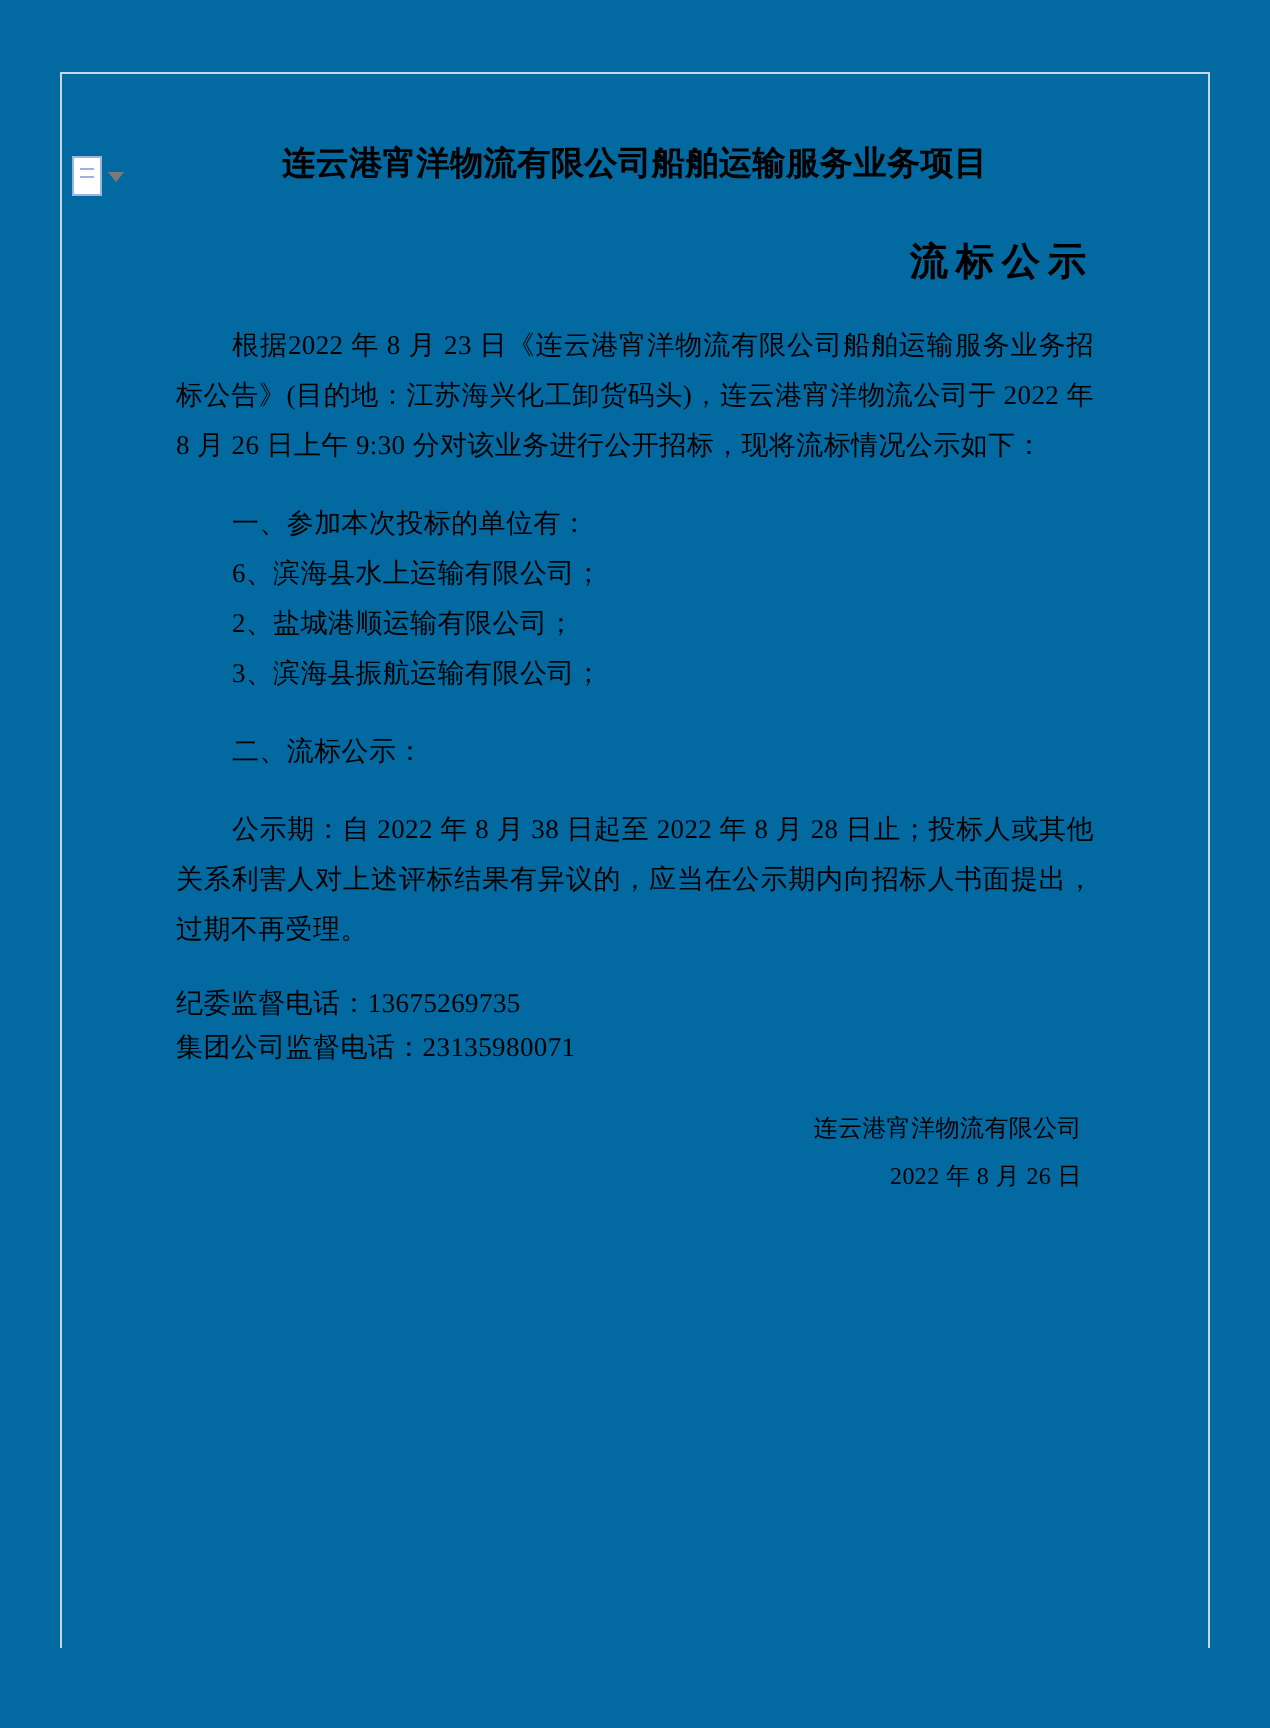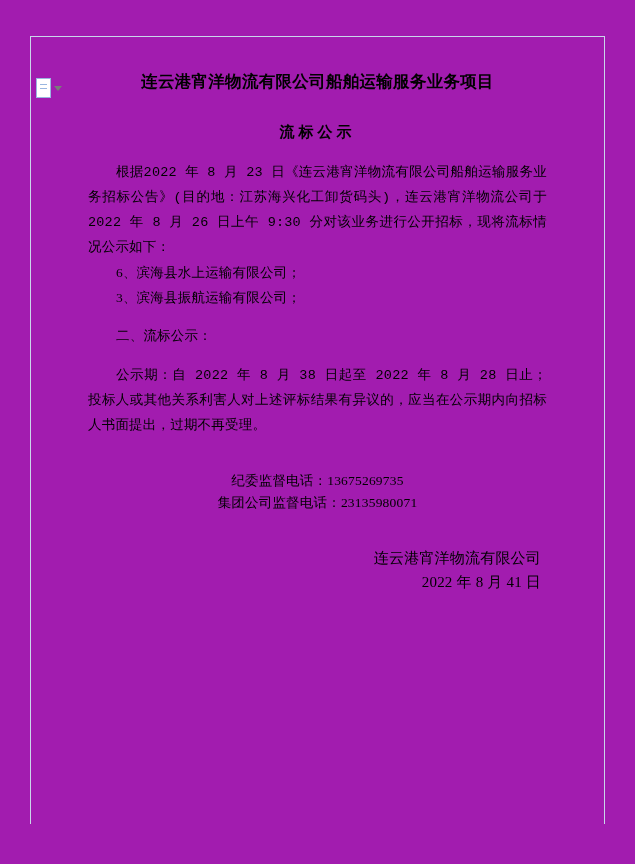--- a/index.html
+++ b/index.html
@@ -10,21 +10,21 @@
     width: 635px;
     height: 864px;
     background: #ffffff;
     font-family: "Liberation Serif", "DejaVu Serif", serif;
     overflow: hidden;
   }
   .page {
     position: relative;
     width: 635px;
     height: 864px;
-    background: #a21caf;
+    background: #0369a1;
     box-sizing: border-box;
   }
   .page-border-top {
     position: absolute;
     left: 30px;
     right: 30px;
     top: 36px;
     height: 0;
     border-top: 1px solid #c9d6ea;
   }
@@ -86,62 +86,60 @@
   }
   .title {
     text-align: center;
     font-size: 16.5px;
     font-weight: bold;
     letter-spacing: 0.3px;
     line-height: 28px;
     color: #000000;
   }
   .subtitle {
-    text-align: center;
-    font-size: 15px;
+    text-align: right;
+    font-size: 19px;
     font-weight: bold;
     letter-spacing: 4px;
     line-height: 28px;
     margin-top: 22px;
     color: #000000;
   }
   .para {
     font-size: 13.5px;
     line-height: 25px;
     color: #000000;
     text-align: justify;
     text-justify: inter-ideograph;
     margin-top: 14px;
     letter-spacing: 0.2px;
   }
   .para.indent {
     text-indent: 28px;
-    font-family: Liberation Mono, monospace;
   }
   .list-line {
     font-size: 13.5px;
     line-height: 25px;
     color: #000000;
     text-indent: 28px;
     letter-spacing: 0.2px;
   }
   .contact-block {
-    margin-top: 32px;
-    text-align: center;
+    margin-top: 14px;
   }
   .contact-line {
     font-size: 13.5px;
     line-height: 22px;
     color: #000000;
     letter-spacing: 0.2px;
   }
   .signature {
-    margin-top: 32px;
+    margin-top: 17px;
     text-align: right;
-    font-size: 15px;
+    font-size: 12px;
     line-height: 24px;
     color: #000000;
     letter-spacing: 0.2px;
   }
   .sig-company { padding-right: 6px; }
   .sig-date { padding-right: 6px; }
 </style>
 </head>
 <body>
 
@@ -157,33 +155,35 @@
   </div>
 
   <div class="content">
 
     <div class="title">连云港宵洋物流有限公司船舶运输服务业务项目</div>
 
     <div class="subtitle">流标公示</div>
 
     <div class="para indent">根据2022 年 8 月 23 日《连云港宵洋物流有限公司船舶运输服务业务招标公告》(目的地：江苏海兴化工卸货码头)，连云港宵洋物流公司于 2022 年 8 月 26 日上午 9:30 分对该业务进行公开招标，现将流标情况公示如下：</div>
 
+    <div class="para indent">一、参加本次投标的单位有：</div>
 
     <div class="list-line">6、滨海县水上运输有限公司；</div>
+    <div class="list-line">2、盐城港顺运输有限公司；</div>
     <div class="list-line">3、滨海县振航运输有限公司；</div>
 
     <div class="para indent">二、流标公示：</div>
 
 
     <div class="para indent">公示期：自 2022 年 8 月 38 日起至 2022 年 8 月 28 日止；投标人或其他关系利害人对上述评标结果有异议的，应当在公示期内向招标人书面提出，过期不再受理。</div>
 
     <div class="contact-block">
       <div class="contact-line">纪委监督电话：13675269735</div>
       <div class="contact-line">集团公司监督电话：23135980071</div>
     </div>
 
     <div class="signature">
       <div class="sig-company">连云港宵洋物流有限公司</div>
-      <div class="sig-date">2022 年 8 月 41 日</div>
+      <div class="sig-date">2022 年 8 月 26 日</div>
     </div>
 
   </div>
 </div>
 
 </body></html>

